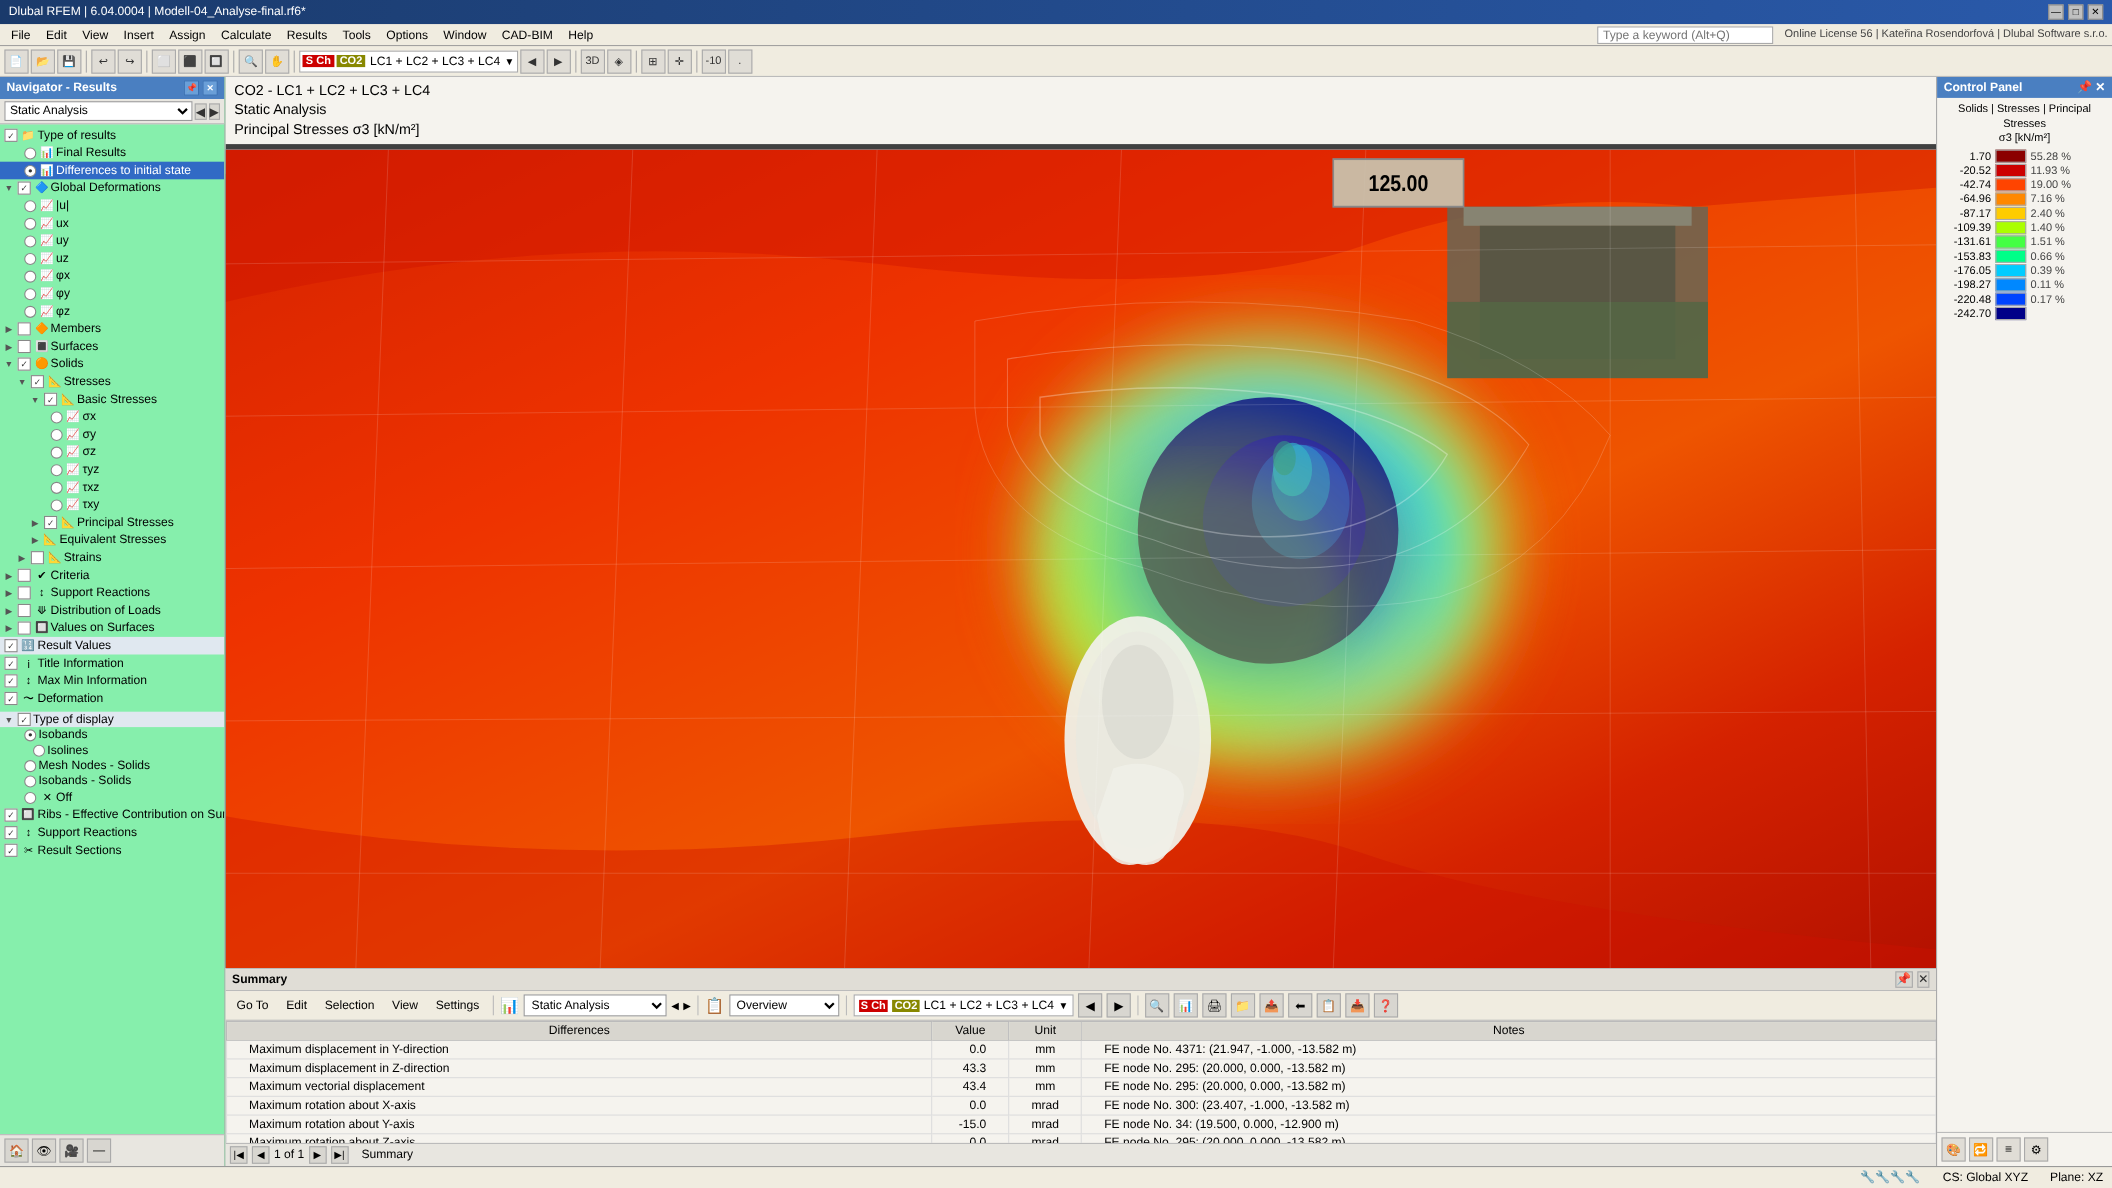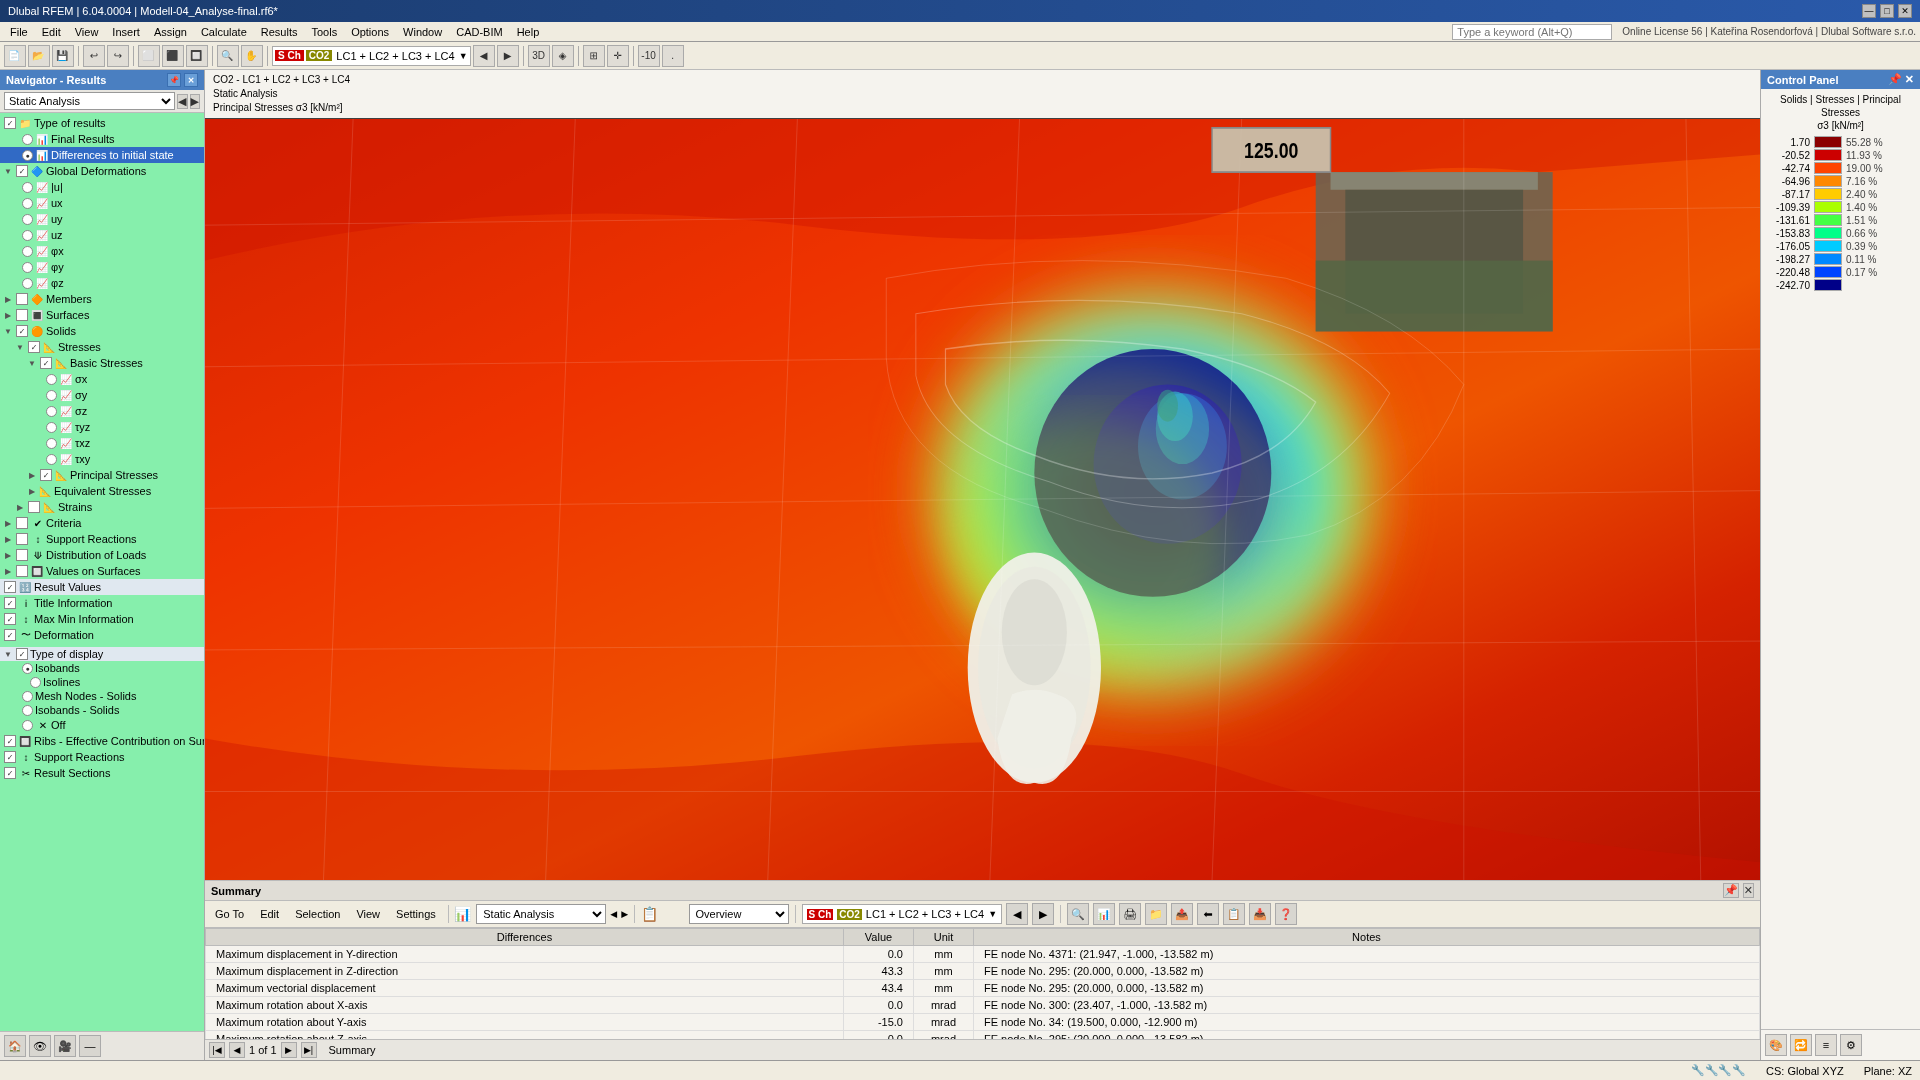--- a/index.html
+++ b/index.html
@@ -167,23 +167,23 @@
 
     
     #viewport {
       flex: 1;
       display: flex;
       flex-direction: column;
       overflow: hidden;
     }
     #viewport-header {
       background: #f5f3ee;
-      border-bottom: 1px solid #404040;
+      border-bottom: 5px solid #404040;
       padding: 3px 8px;
-      font-size: 10px;
+      font-size: 13px;
       line-height: 1.4;
     }
     #viewport-canvas {
       flex: 1;
       position: relative;
       overflow: hidden;
       background: #1a1a2e;
     }
 
     
@@ -234,21 +234,21 @@
       background: #d8d6cf;
       border: 1px solid #bbb;
       padding: 2px 6px;
       text-align: center;
       font-weight: normal;
       position: sticky;
       top: 0;
     }
     #summary-table td {
       border: 1px solid #ddd;
-      padding: 2px 10px;
+      padding: 2px 20px;
       white-space: nowrap;
     }
     #summary-nav {
       background: #e8e6e0;
       border-top: 1px solid #bbb;
       padding: 2px 4px;
       display: flex;
       align-items: center;
       gap: 4px;
       font-size: 11px;
@@ -784,21 +784,21 @@
           <span class="menu-item" style="padding:1px 6px;cursor:pointer;">Settings</span>
           <div class="h-sep"></div>
           <span style="font-size:14px;">📊</span>
           <select class="combo-box" style="width:130px;">
             <option>Static Analysis</option>
           </select>
           <span style="font-size:9px;">◀</span>
           <span style="font-size:9px;">▶</span>
           <div class="h-sep"></div>
           <span style="font-size:14px;">📋</span>
-          <select class="combo-box" style="width:100px;margin-left:26px;">
+          <select class="combo-box" style="width:100px;">
             <option>Overview</option>
           </select>
           <div class="h-sep"></div>
           <div class="toolbar-combo" style="font-size:11px;padding:0 4px;">
             <span style="background:#c00;color:#fff;padding:0 2px;font-size:10px;font-weight:bold;">S Ch</span>
             <span style="background:#880;color:#fff;padding:0 2px;font-size:10px;font-weight:bold;margin-left:2px;">CO2</span>
             <span style="padding:0 2px;">LC1 + LC2 + LC3 + LC4</span>
             <span style="font-size:9px;">▼</span>
           </div>
           <span class="nav-bottom-btn">◀</span>

